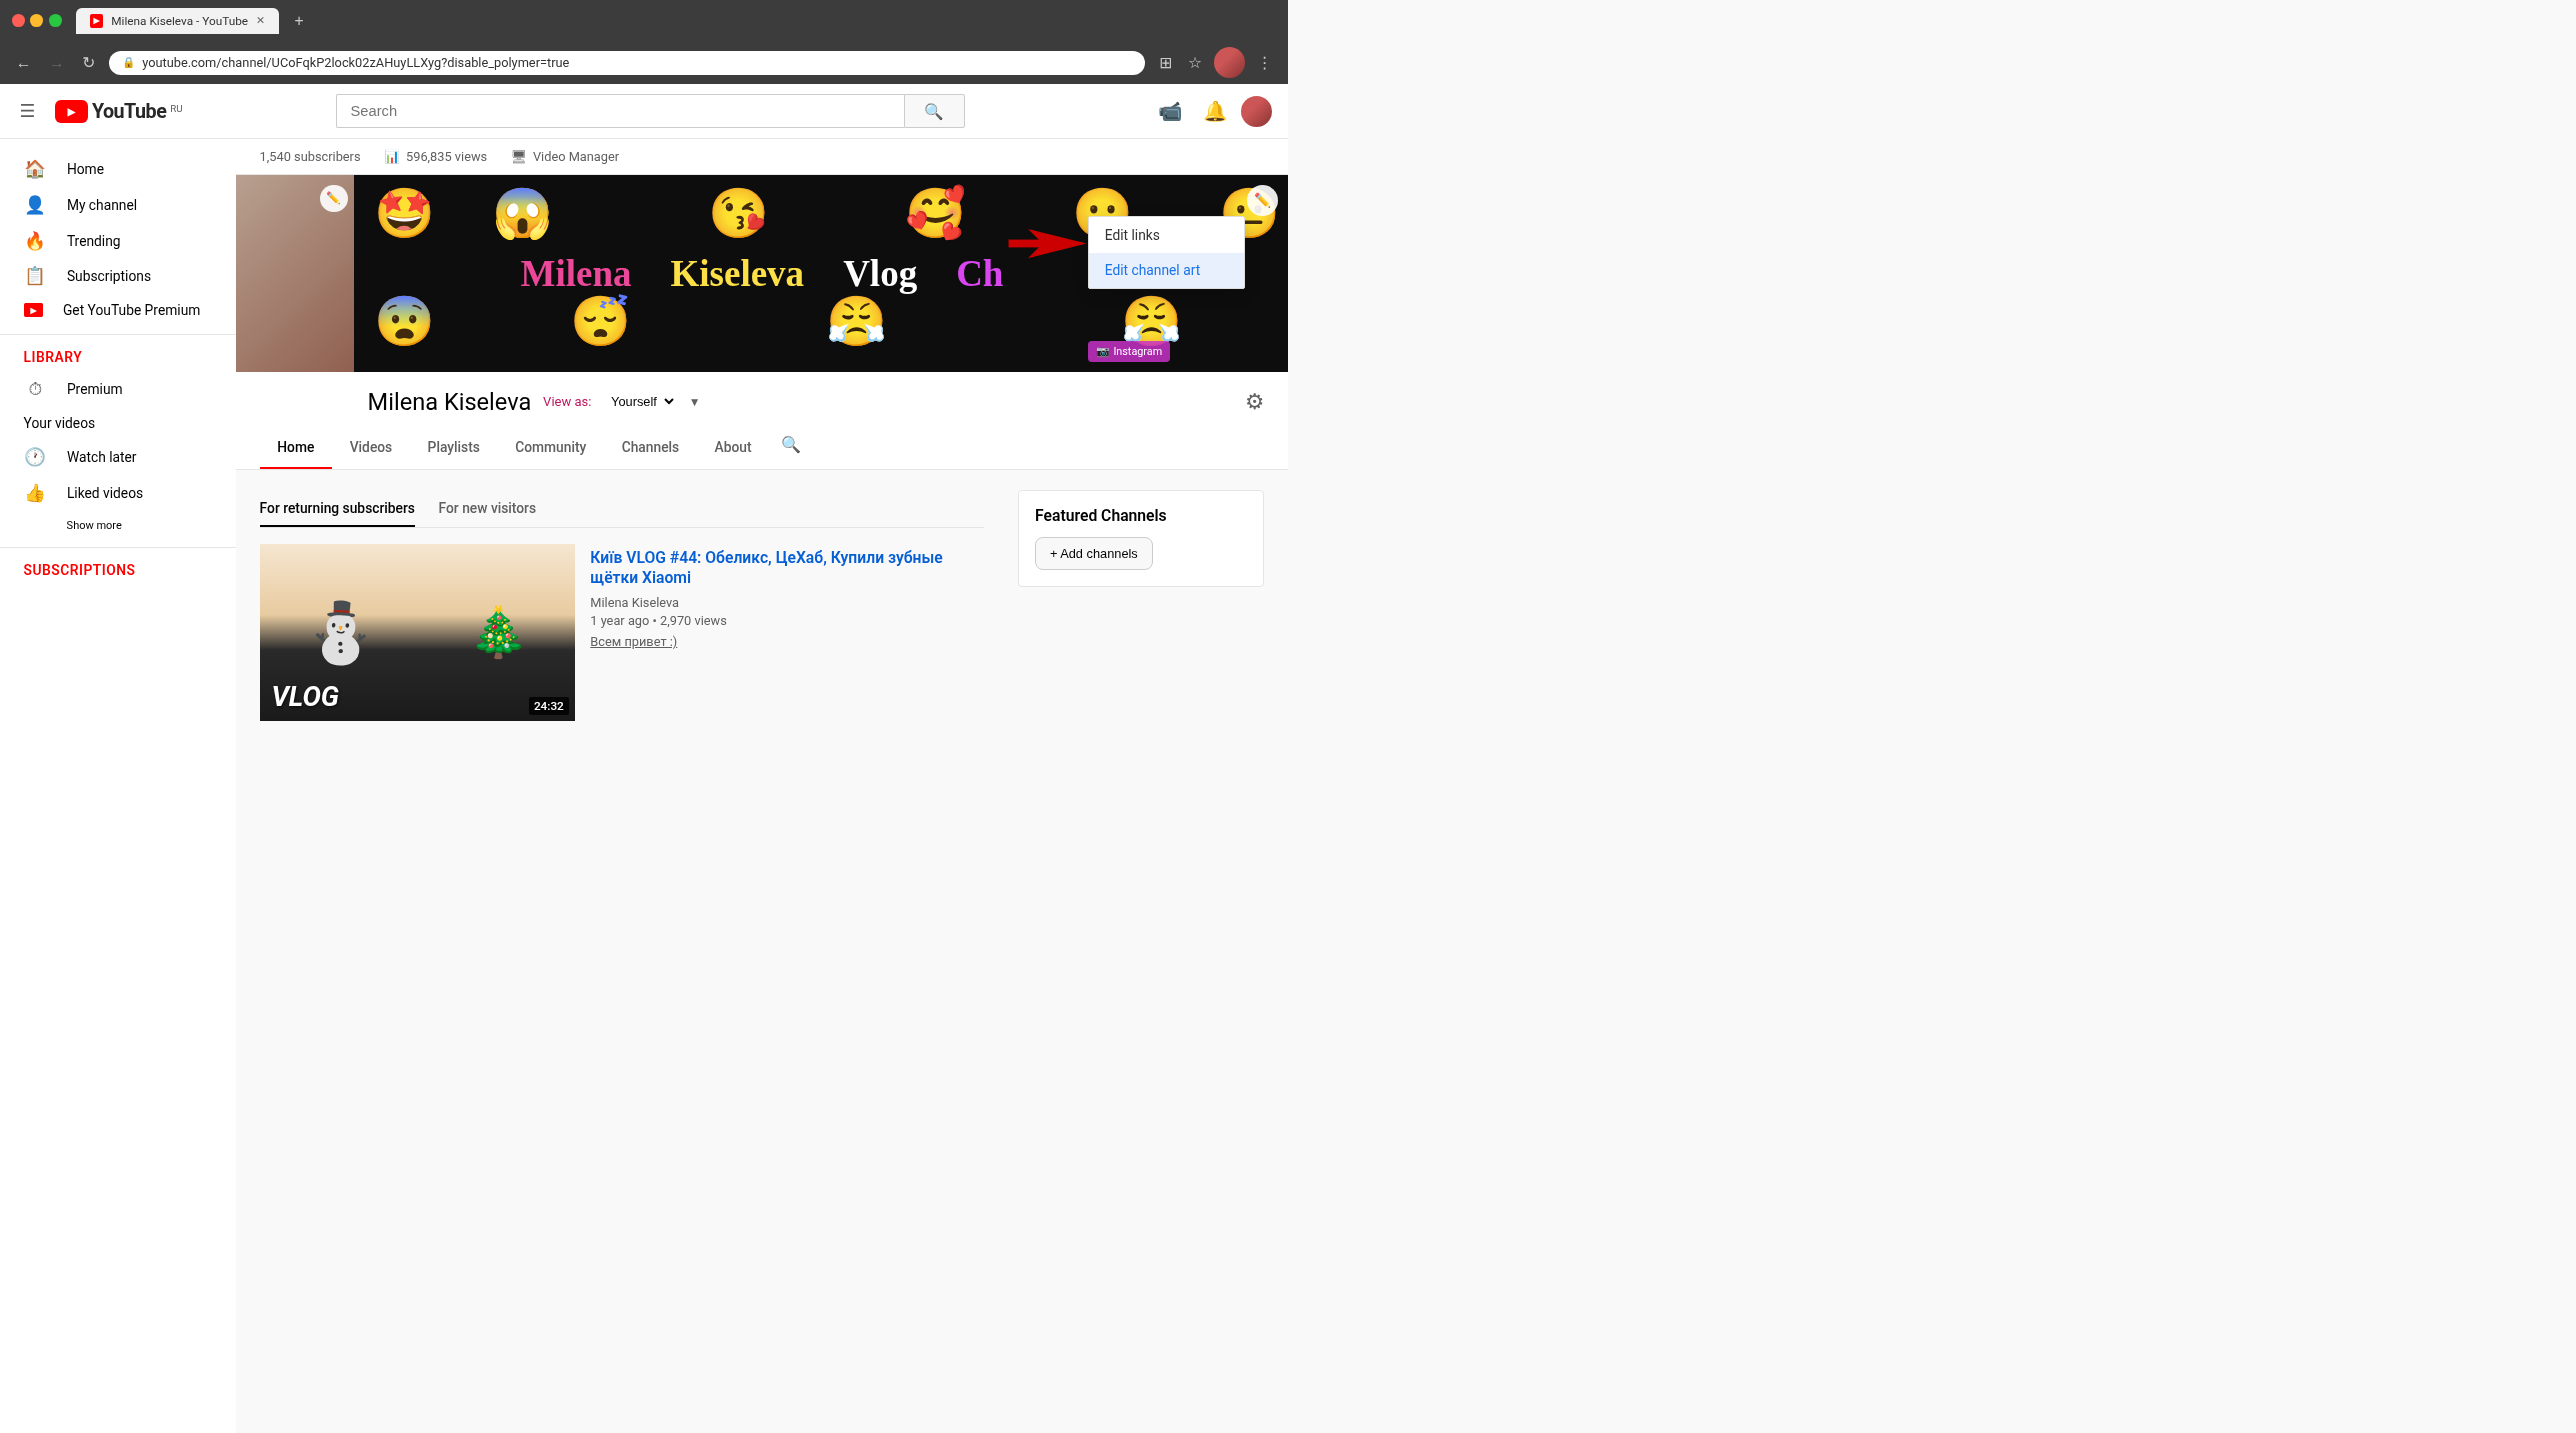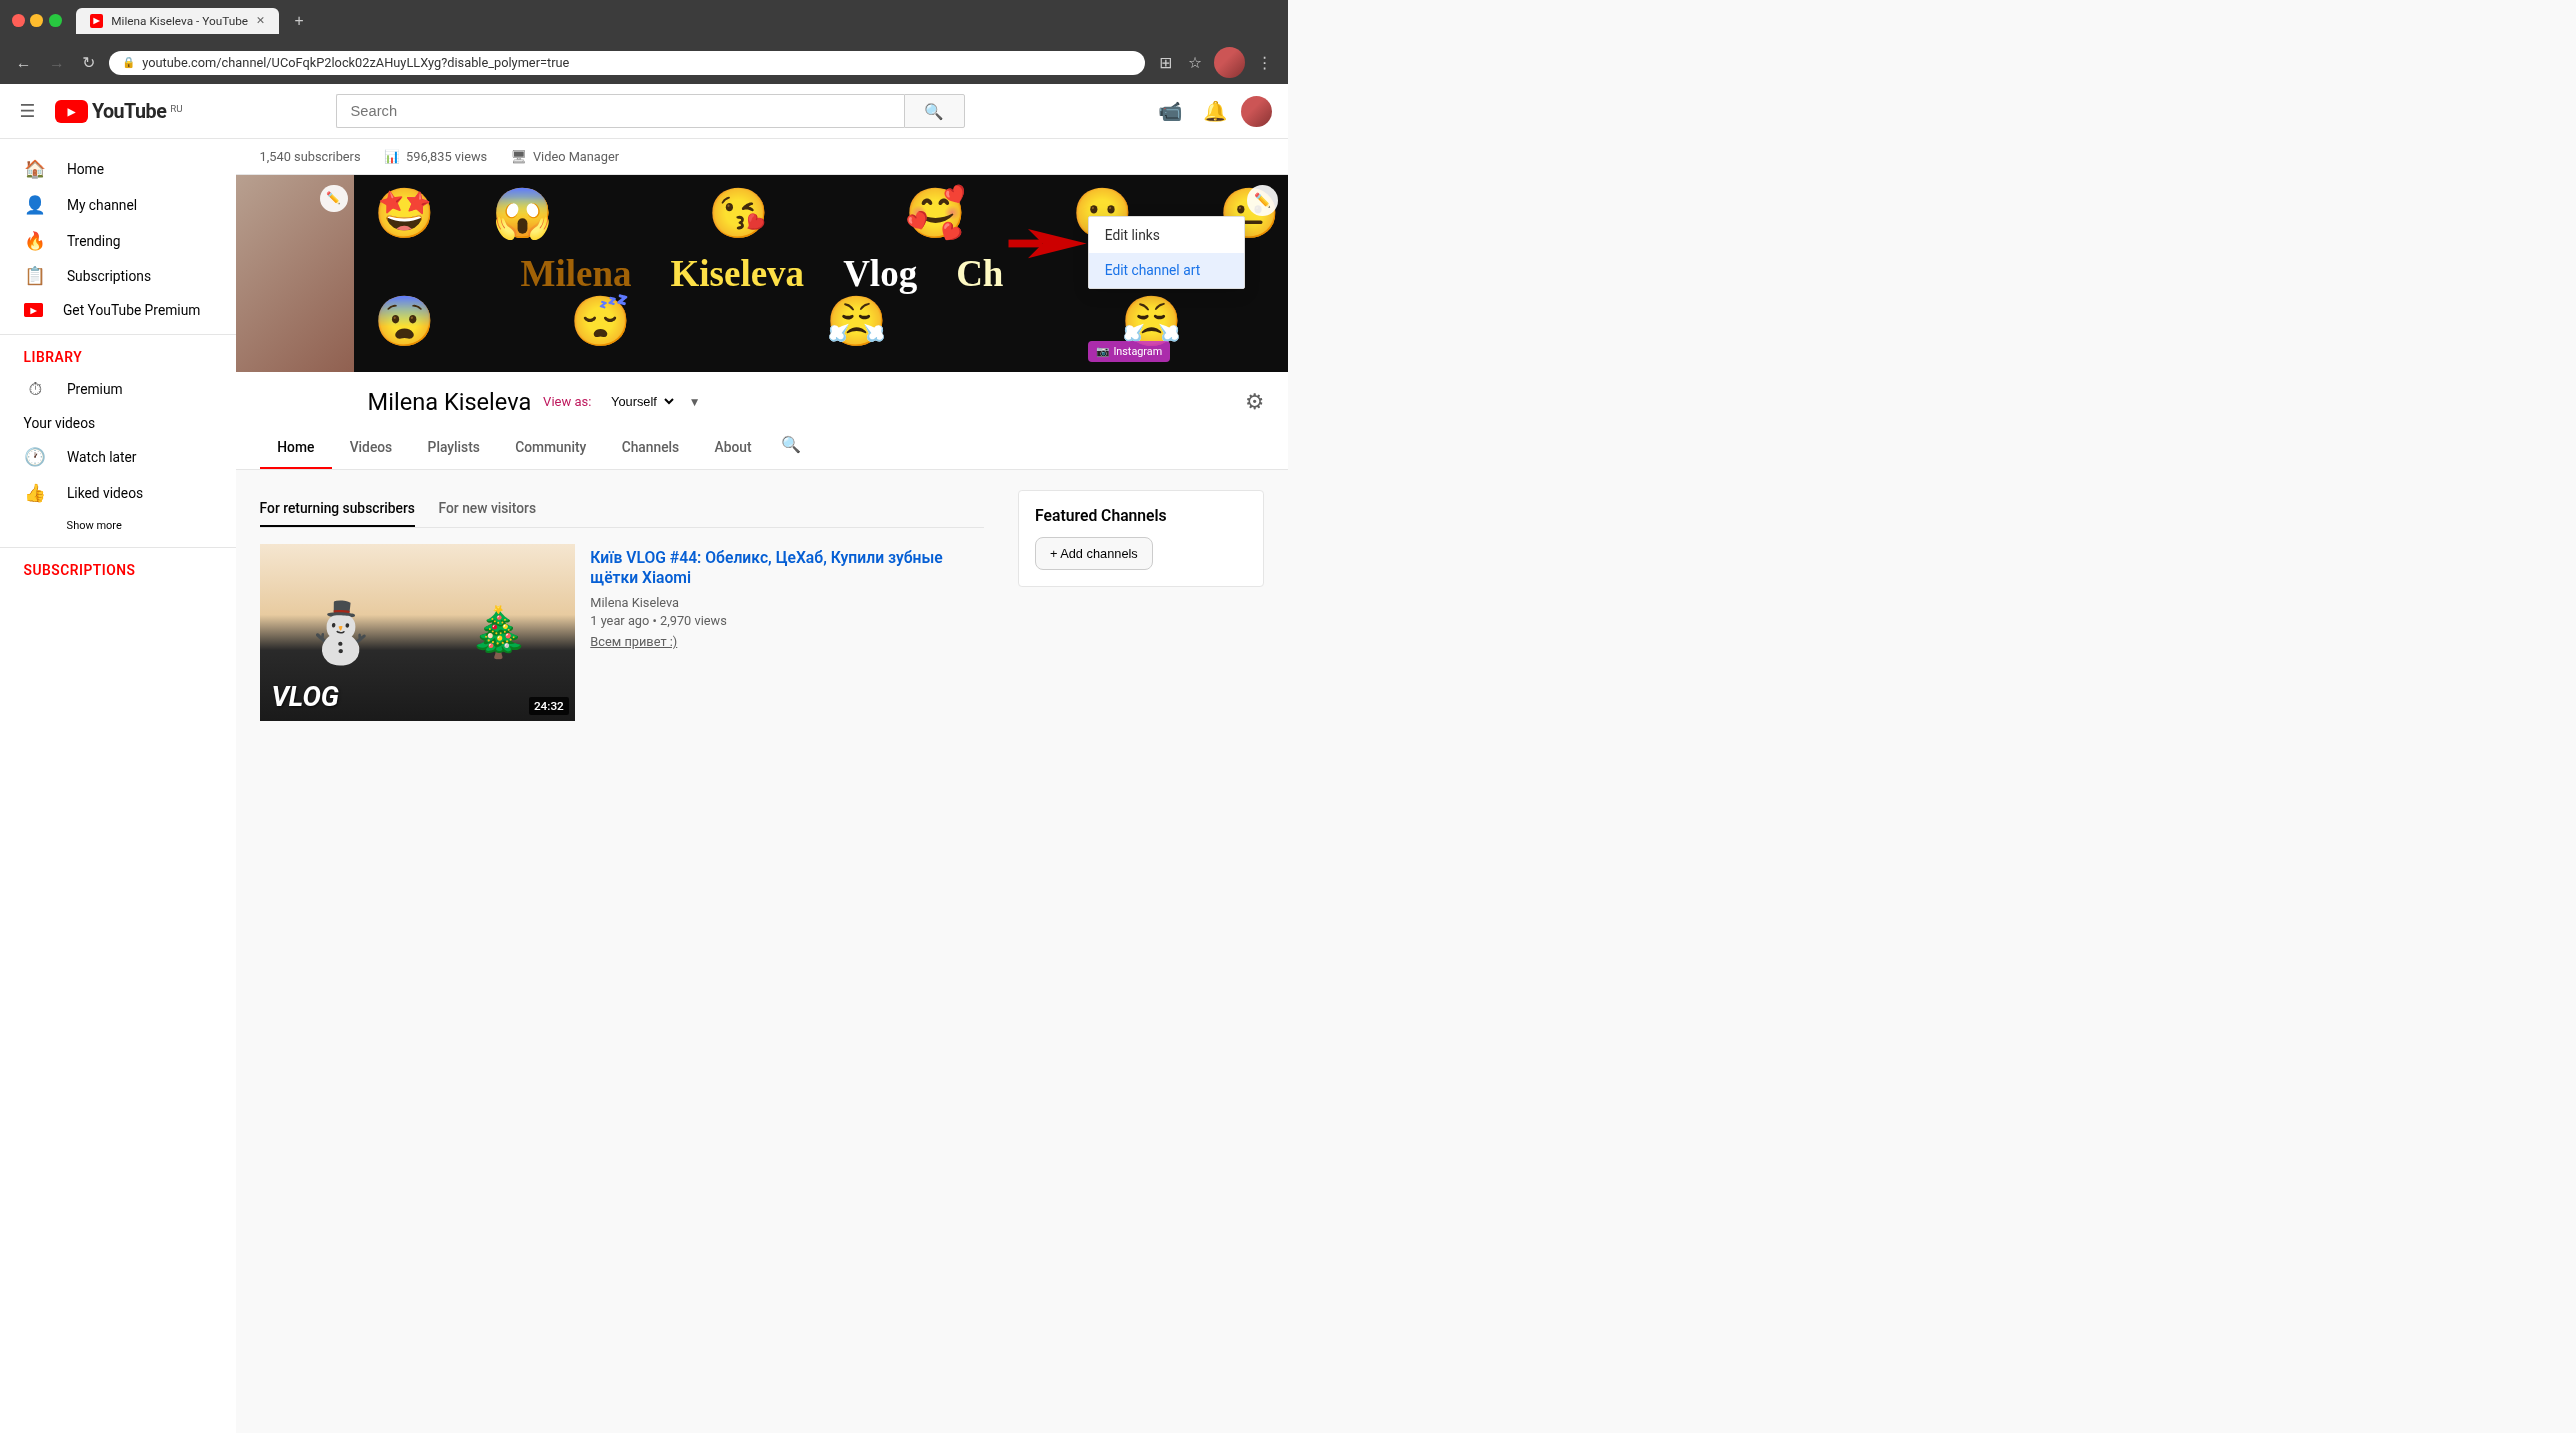--- a/index.html
+++ b/index.html
@@ -705,24 +705,24 @@
       </div>
 
       <div class="channel-art-wrapper" style="position:relative;">
         <div class="channel-art">
           <div class="channel-art-bg"></div>
           <div class="emoji-container">
 
             <div style="position:absolute;left:0;top:0;width:118px;height:197px;background:linear-gradient(135deg,#b8a090 0%,#906050 100%);"></div>
 
             <div style="position:absolute;top:50%;left:50%;transform:translate(-50%,-50%);display:flex;gap:39px;align-items:center;">
-              <span style="font-size:37px;font-weight:700;color:#a16207;font-family:serif;">Milena</span>
+              <span style="font-size:37px;font-weight:700;color:#ec4899;font-family:serif;">Milena</span>
               <span style="font-size:37px;font-weight:700;color:#fde047;font-family:serif;">Kiseleva</span>
               <span style="font-size:37px;font-weight:700;color:#fff;font-family:serif;">Vlog</span>
-              <span style="font-size:37px;font-weight:700;color:#fef9c3;font-family:serif;">Ch</span>
+              <span style="font-size:37px;font-weight:700;color:#d946ef;font-family:serif;">Ch</span>
             </div>
 
             <span class="emoji" style="top:9.8px;left:138px;">🤩</span>
             <span class="emoji" style="top:9.8px;left:256px;">😱</span>
             <span class="emoji" style="top:9.8px;left:472px;">😘</span>
             <span class="emoji" style="top:9.8px;left:669px;">🥰</span>
             <span class="emoji" style="top:9.8px;left:836px;">😐</span>
             <span class="emoji" style="top:9.8px;left:983px;">😐</span>
             <span class="emoji" style="top:118px;left:138px;">😨</span>
             <span class="emoji" style="top:118px;left:334px;">😴</span>

